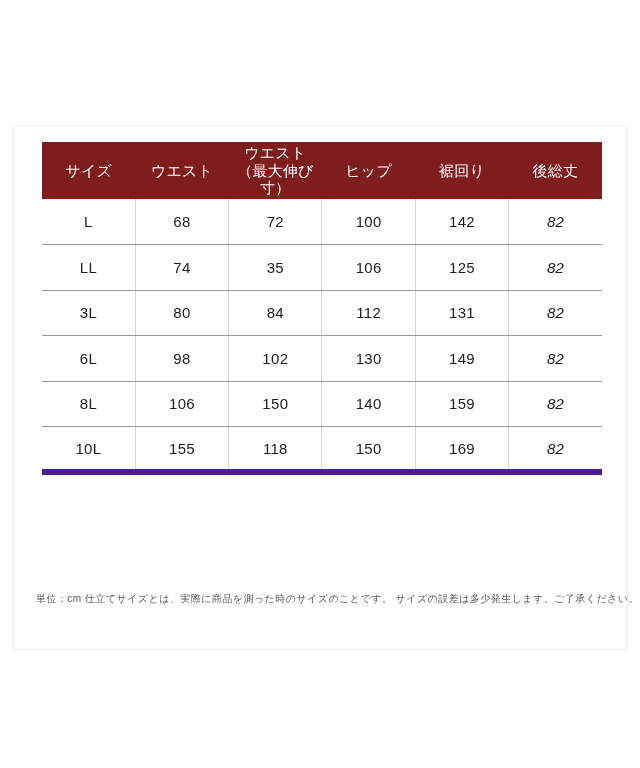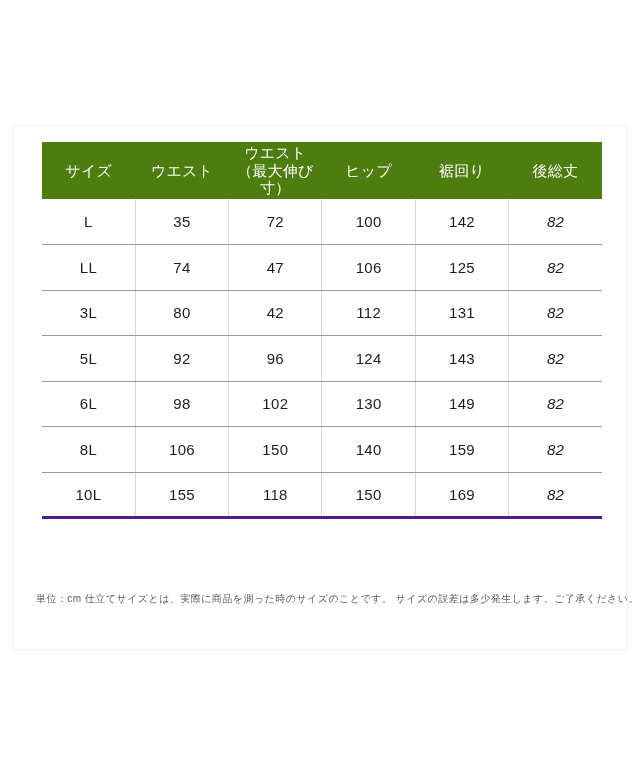--- a/index.html
+++ b/index.html
@@ -37,21 +37,21 @@
   }
 
   #size-table th,
   #size-table td {
     text-align: center;
     vertical-align: middle;
     box-sizing: border-box;
   }
 
   #size-table thead th {
-    background: #4d7c0f;
+    background: #7f1d1d;
     color: #ffffff;
     height: 46px;
     font-size: 15px;
     font-weight: 400;
     line-height: 1.18;
     letter-spacing: 0.2px;
     padding: 2px 2px;
     border: none;
   }
 
@@ -65,21 +65,21 @@
     border-bottom: 1px solid #9b9b9b;
     letter-spacing: 0.3px;
   }
 
   #size-table tbody tr td:last-child {
     border-right: none;
     font-style: italic;
   }
 
   #size-table tbody tr:last-child td {
-    border-bottom: 3px solid #4c1d95;
+    border-bottom: 6px solid #4c1d95;
   }
 
   #table-note {
     position: absolute;
     left: 23px;
     top: 465px;
     width: 570px;
     font-size: 10px;
     line-height: 1.5;
     color: #5a5a5a;
@@ -99,48 +99,40 @@
         <th>ウエスト</th>
         <th>ウエスト（最大伸び寸）</th>
         <th>ヒップ</th>
         <th>裾回り</th>
         <th>後総丈</th>
       </tr>
     </thead>
     <tbody id="size-table-body">
         <tr>
           <td>L</td>
-          <td>35</td>
+          <td>68</td>
           <td>72</td>
           <td>100</td>
           <td>142</td>
           <td>82</td>
         </tr>
         <tr>
           <td>LL</td>
           <td>74</td>
-          <td>47</td>
+          <td>35</td>
           <td>106</td>
           <td>125</td>
           <td>82</td>
         </tr>
         <tr>
           <td>3L</td>
           <td>80</td>
-          <td>42</td>
+          <td>84</td>
           <td>112</td>
           <td>131</td>
-          <td>82</td>
-        </tr>
-        <tr>
-          <td>5L</td>
-          <td>92</td>
-          <td>96</td>
-          <td>124</td>
-          <td>143</td>
           <td>82</td>
         </tr>
         <tr>
           <td>6L</td>
           <td>98</td>
           <td>102</td>
           <td>130</td>
           <td>149</td>
           <td>82</td>
         </tr>

